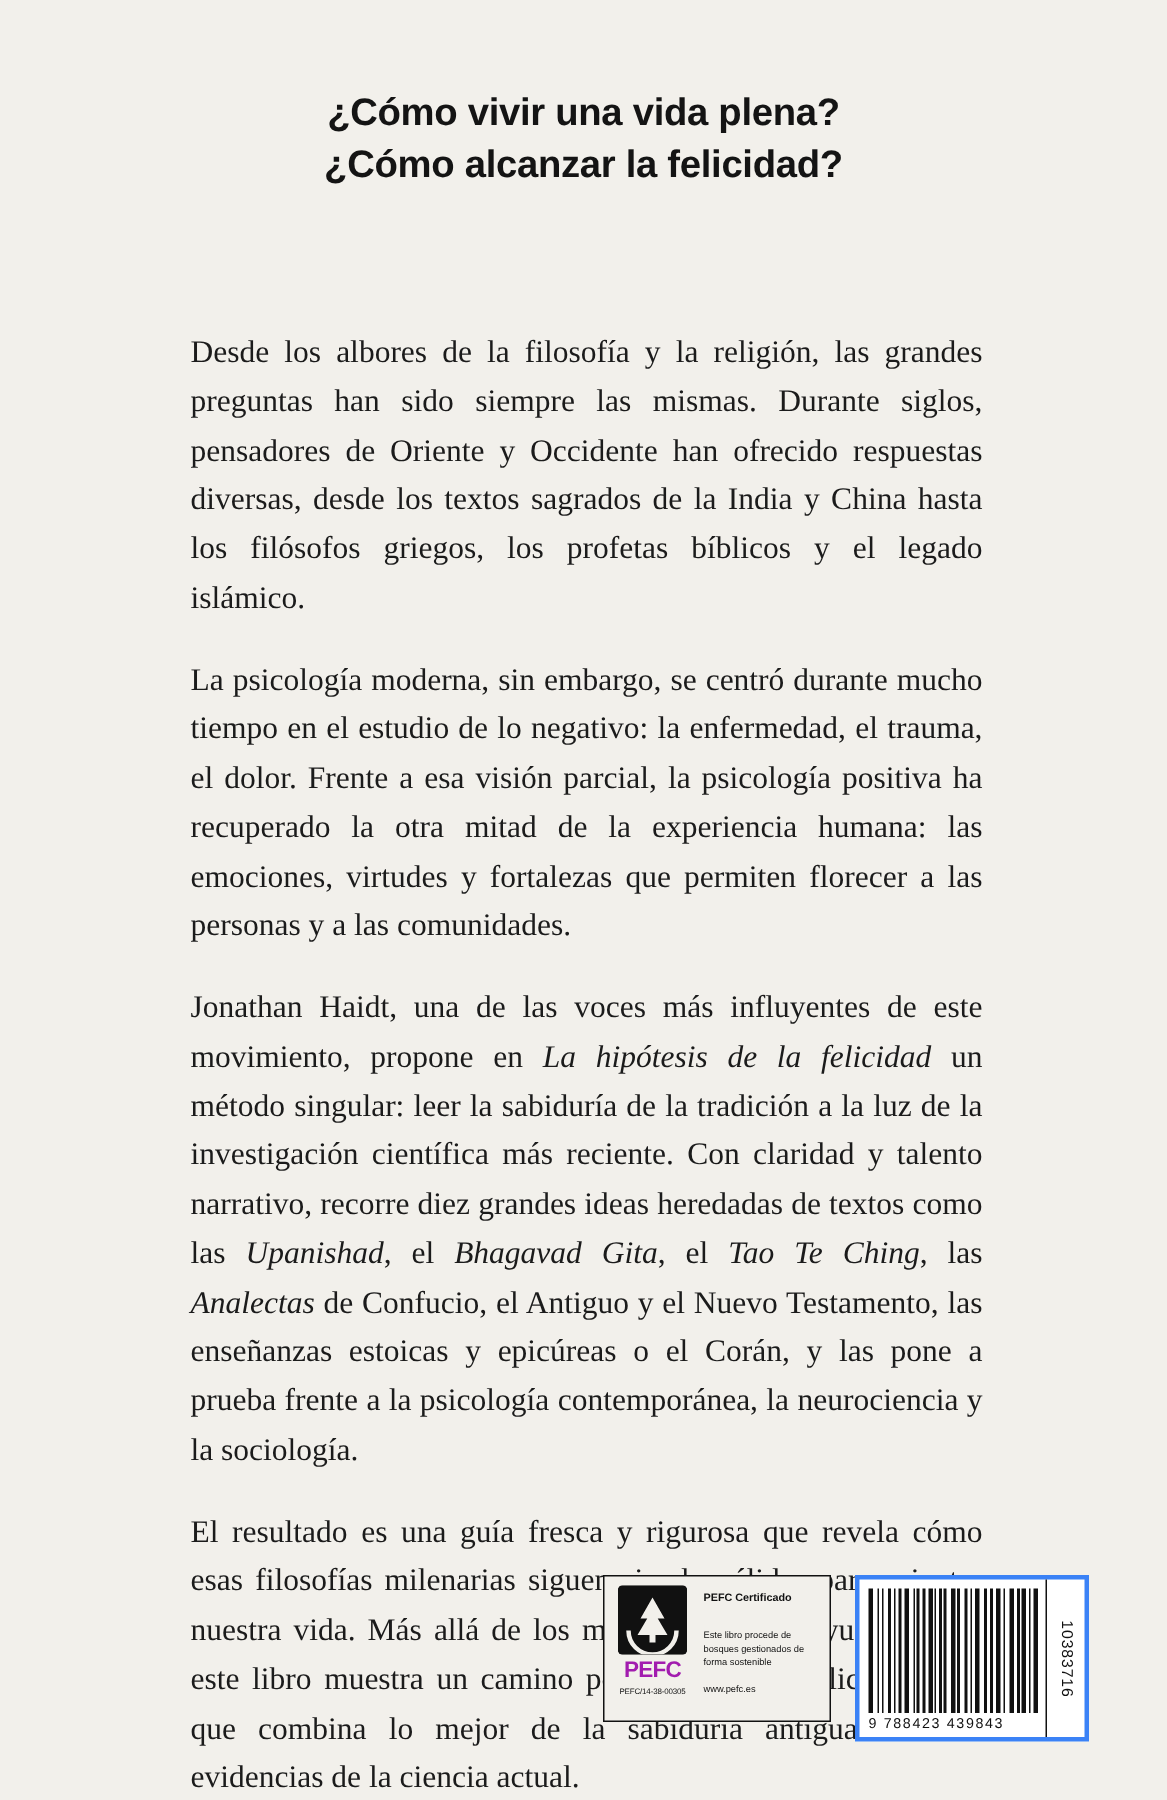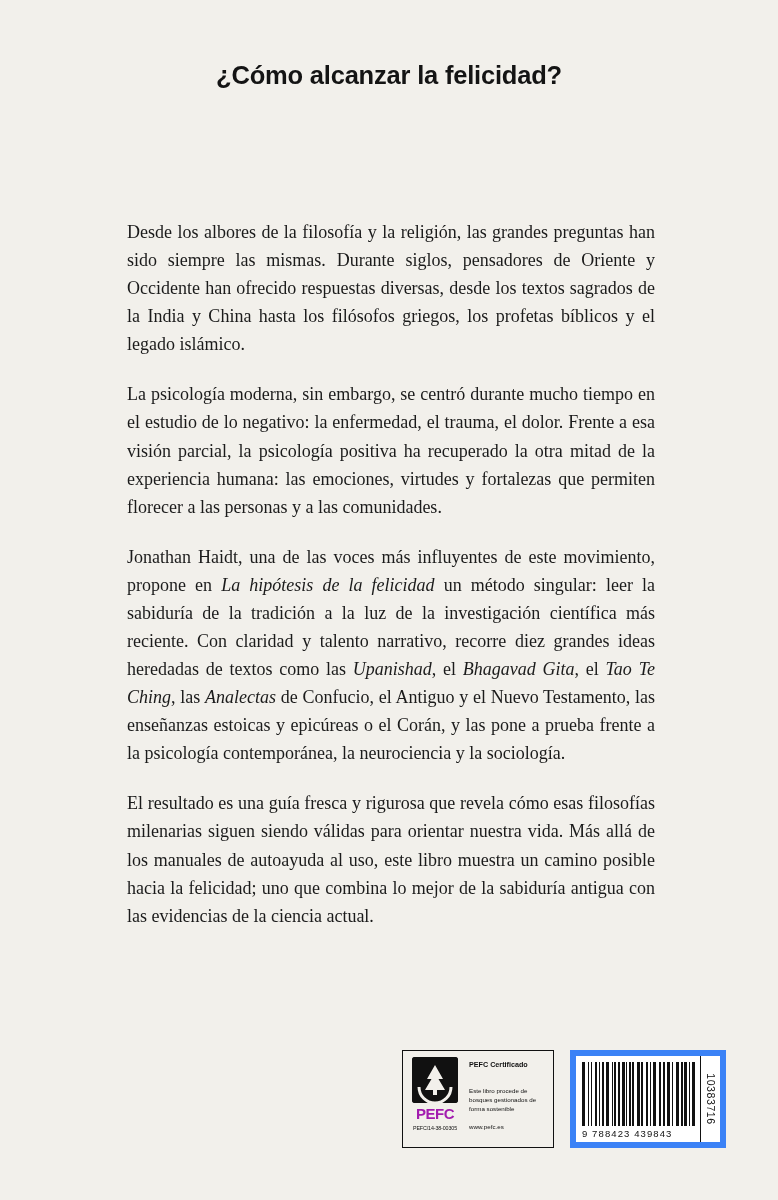--- a/index.html
+++ b/index.html
@@ -44,21 +44,21 @@
   
   .body-copy {
     position: absolute;
     top: 218px;
     left: 127px;
     width: 528px;
   }
   .body-copy p {
     margin: 0 0 22px 0;
     font-family: "Liberation Serif", serif;
-    font-size: 18px;
+    font-size: 21px;
     line-height: 1.56;
     text-align: justify;
     text-justify: inter-word;
     color: #1b1b1b;
     hyphens: manual;
   }
   .body-copy p:last-child {
     margin-bottom: 0;
   }
   .body-copy em {
@@ -151,22 +151,22 @@
     font-size: 6.2px;
     margin-top: 9px;
   }
 
   
   .barcode-box {
     position: absolute;
     left: 570px;
     top: 1050px;
     width: 156px;
-    height: 98px;
-    border: 6px solid #3b82f6;
+    height: 111px;
+    border: 3px solid #3b82f6;
     background: #fff;
     box-sizing: border-box;
     display: flex;
     flex-direction: row;
   }
   .barcode-main {
     flex: 1;
     padding: 6px 5px 3px 6px;
     box-sizing: border-box;
     display: flex;
@@ -210,20 +210,21 @@
     letter-spacing: 0.6px;
     color: #111;
   }
 </style>
 </head>
 <body>
 
 <div class="page">
 
   <div class="headline">
+    <span class="q">¿Cómo vivir una vida plena?</span>
     <span class="q">¿Cómo alcanzar la felicidad?</span>
   </div>
 
   <div class="body-copy">
     <p>Desde los albores de la filosofía y la religión, las grandes preguntas han sido siempre las mismas. Durante siglos, pensadores de Oriente y Occidente han ofrecido respuestas diversas, desde los textos sagrados de la India y China hasta los filósofos griegos, los profetas bíblicos y el legado islámico.</p>
     <p>La psicología moderna, sin embargo, se centró durante mucho tiempo en el estudio de lo negativo: la enfermedad, el trauma, el dolor. Frente a esa visión parcial, la psicología positiva ha recuperado la otra mitad de la experiencia humana: las emociones, virtudes y fortalezas que permiten florecer a las personas y a las comunidades.</p>
     <p>Jonathan Haidt, una de las voces más influyentes de este movimiento, propone en <em>La hipótesis de la felicidad</em> un método singular: leer la sabiduría de la tradición a la luz de la investigación científica más reciente. Con claridad y talento narrativo, recorre diez grandes ideas heredadas de textos como las <em>Upanishad</em>, el <em>Bhagavad Gita</em>, el <em>Tao Te Ching</em>, las <em>Analectas</em> de Confucio, el Antiguo y el Nuevo Testamento, las enseñanzas estoicas y epicúreas o el Corán, y las pone a prueba frente a la psicología contemporánea, la neurociencia y la sociología.</p>
     <p>El resultado es una guía fresca y rigurosa que revela cómo esas filosofías milenarias siguen siendo válidas para orientar nuestra vida. Más allá de los manuales de autoayuda al uso, este libro muestra un camino posible hacia la felicidad; uno que combina lo mejor de la sabiduría antigua con las evidencias de la ciencia actual.</p>
   </div>
 

